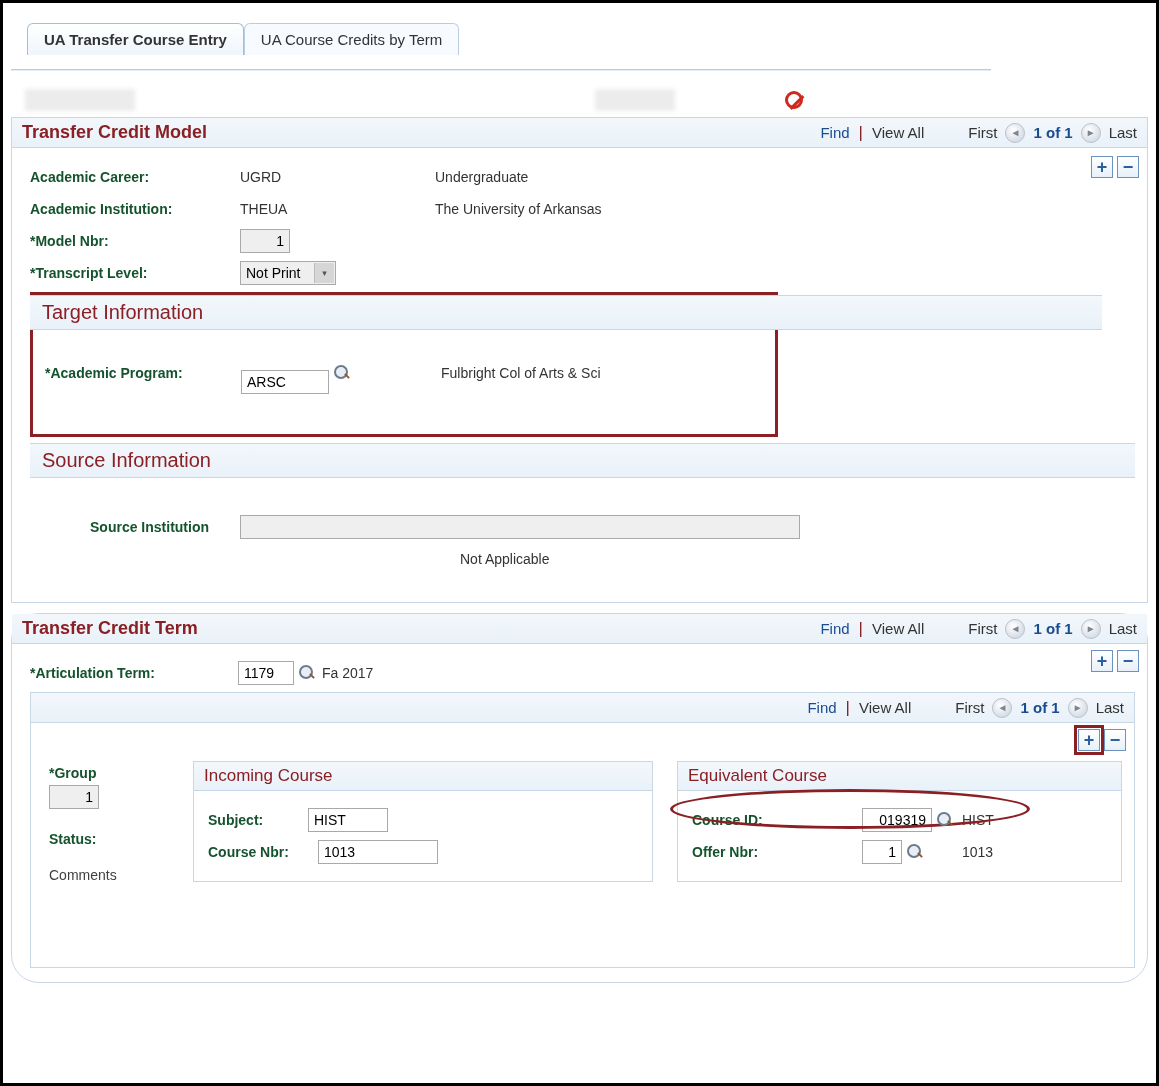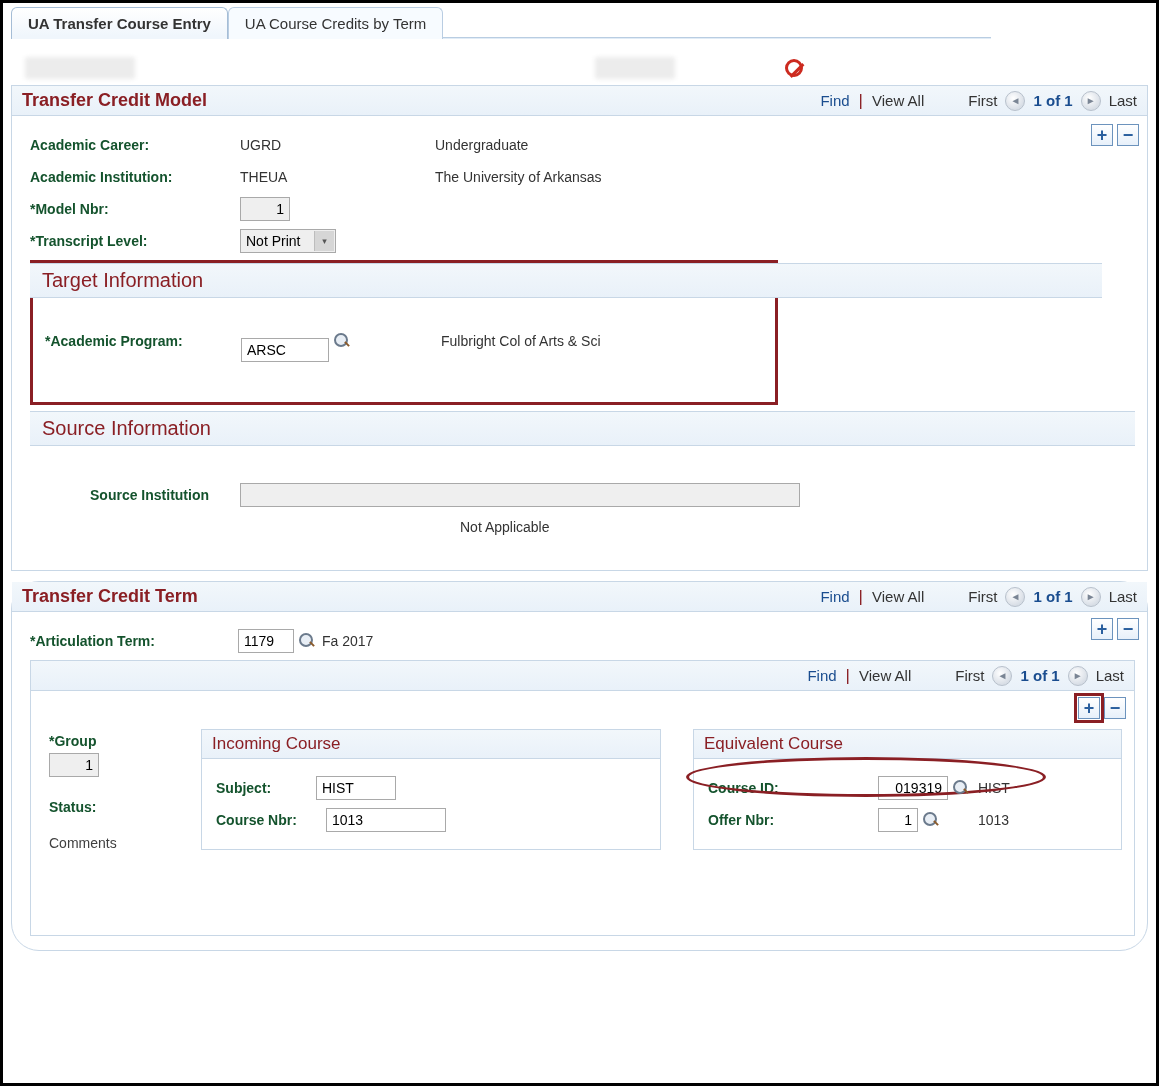--- a/index.html
+++ b/index.html
@@ -15,21 +15,21 @@
     height: 1086px;
     border: 3px solid #000;
     padding: 3px 8px 8px 8px;
     position: relative;
   }
   
   .tabs {
     display: flex;
     align-items: center;
     border: none;
-    margin: 0;
+    margin: 16px;
   }
   .tab {
     padding: 7px 16px;
     border: 1px solid #b9cde2;
     border-bottom: none;
     border-top-left-radius: 6px;
     border-top-right-radius: 6px;
     background: #f7fbff;
     color: #333;
     font-size: 15px;
@@ -376,21 +376,21 @@
             <span class="arrow-btn">►</span>
             <span style="cursor:pointer;">Last</span>
           </span>
         </div>
         <div class="panel-body" style="position:relative;">
           <div class="plus-minus" style="top:6px">
             <span class="pm-btn highlight-plus">+</span>
             <span class="pm-btn">−</span>
           </div>
 
-          <div style="display:flex; gap:32px; margin-top:28px; align-items:flex-start;">
+          <div style="display:flex; gap:24px; margin-top:28px; align-items:flex-start;">
 
             <div style="width:120px;padding-top:4px;">
               <div class="lbl" style="width:auto">*Group</div>
               <input class="inp small" style="background: rgb(239, 239, 239); margin-top: 4px;" readonly="" value="1">
               <div class="lbl" style="width:auto;margin-top:22px">Status:</div>
               <div class="comments">Comments</div>
             </div>
 
             <div class="inner-box" style="width:460px">
               <div class="inner-hd">Incoming Course</div>

